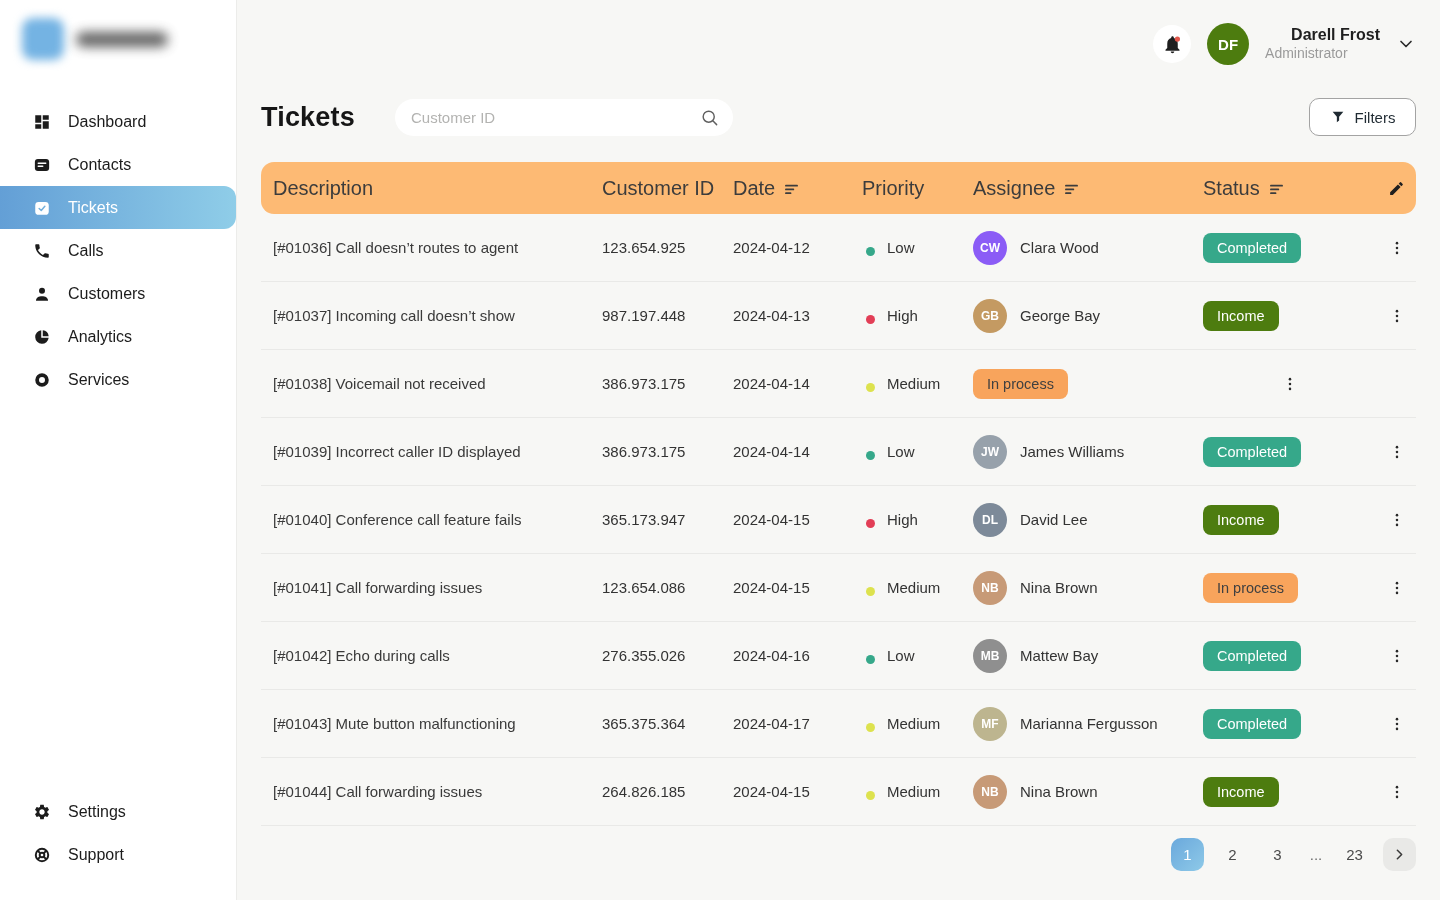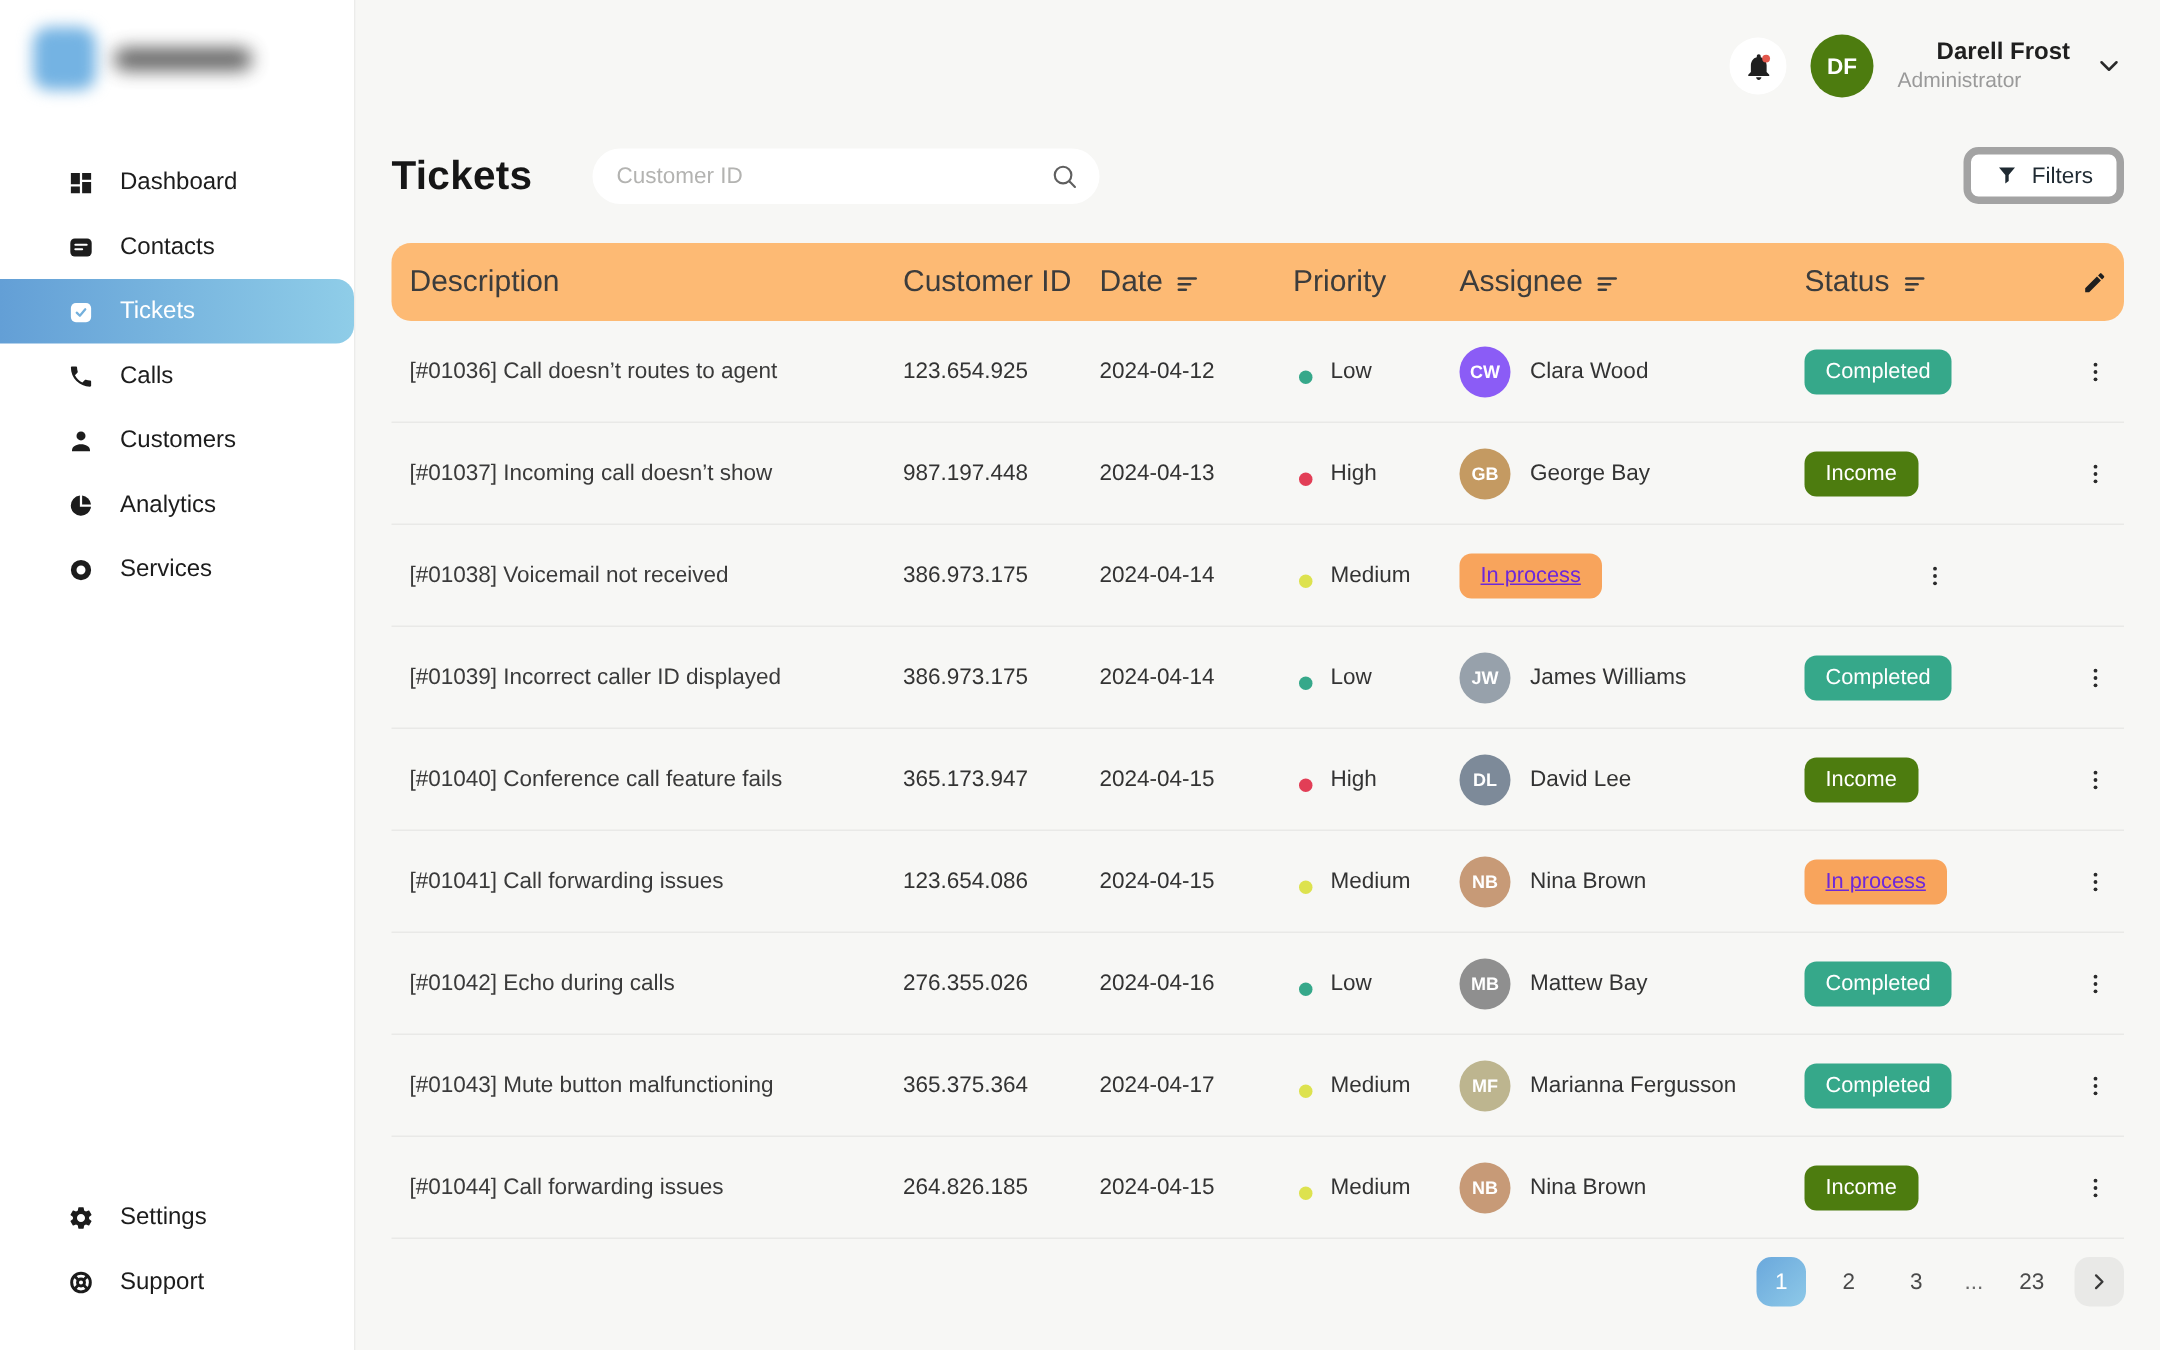--- a/index.html
+++ b/index.html
@@ -17,21 +17,21 @@
     background: #ffffff;
     border-right: 1px solid #ececea;
     display: flex; flex-direction: column;
   }
   .logo-row { display: flex; align-items: center; gap: 12px; margin: 18px 0 26px 22px; }
   .logo-mark { width: 42px; height: 42px; border-radius: 11px; background: #74b3e3; filter: blur(5px); }
   .logo-word { width: 92px; height: 15px; border-radius: 8px; background: #474747; filter: blur(6px); opacity: .85; }
   .nav { display: flex; flex-direction: column; margin-top: 14px; }
   .nav-item {
     height: 43px; display: flex; align-items: center; gap: 16px;
-    padding-left: 44px; font-size: 16px; color: #1c1c1c; cursor: pointer;
+    padding-left: 32px; font-size: 16px; color: #1c1c1c; cursor: pointer;
   }
   .nav-item .icon { width: 20px; height: 20px; display: flex; align-items: center; justify-content: center; color: #1c1c1c; }
   .nav-item svg { display: block; }
   .nav-item.active {
     background: linear-gradient(90deg, #639fd6, #8fcde8);
     border-radius: 0 12px 12px 0;
     color: #ffffff;
   }
   .nav-item.active .icon { color: #ffffff; }
   .nav-item .cut { stroke: #ffffff; }
@@ -60,21 +60,21 @@
     margin-left: 40px; width: 338px; height: 37px; background: #ffffff; border-radius: 19px;
     display: flex; align-items: center; padding: 0 14px 0 16px;
   }
   .search input {
     flex: 1; border: none; outline: none; font-size: 15px; color: #333;
     font-family: "Liberation Sans", sans-serif; background: transparent;
   }
   .search input::placeholder { color: #b3b3b1; }
   .filters-btn {
     margin-left: auto; width: 107px; height: 38px; border-radius: 10px;
-    background: #ffffff; border: 5px solid #a3a3a3; cursor: pointer;
+    background: #ffffff; border: 1px solid #a3a3a3; cursor: pointer;
     display: flex; align-items: center; justify-content: center; gap: 9px;
     font-size: 15px; color: #1f2a32; font-family: "Liberation Sans", sans-serif;
   }
   
   .grid-cols {
     display: grid;
     grid-template-columns: 329px 131px 129px 111px 230px 174px 1fr;
     align-items: center;
     padding-left: 12px;
   }
@@ -91,21 +91,21 @@
   .dot.low { background: #36a88a; }
   .dot.medium { background: #dde24e; }
   .dot.high { background: #e23e56; }
   .assignee { display: flex; align-items: center; gap: 13px; }
   .row-avatar { width: 34px; height: 34px; font-size: 12px; background: #a9a9a9; }
   .badge {
     display: inline-block; padding: 7px 14px; border-radius: 8px; font-size: 14.5px; color: #ffffff;
   }
   .badge.completed { background: #36a88a; }
   .badge.income { background: #4d7c0f; }
-  .badge.inprocess { background: #f8a45c; color: #6d28d9; text-decoration: underline; }
+  .badge.inprocess { background: #f8a45c; color: #404040; }
   .kebab { display: flex; justify-content: center; cursor: pointer; }
   
   .pagination-row { margin-top: 12px; display: flex; justify-content: flex-end; align-items: center; gap: 12px; }
   .pages { display: flex; gap: 12px; align-items: center; }
   .page-btn {
     width: 33px; height: 33px; border-radius: 10px; display: flex; align-items: center; justify-content: center;
     font-size: 15px; color: #4a4a4a; cursor: pointer;
   }
   .page-btn.active { background: linear-gradient(135deg, #6aa8dc, #8ec9e8); color: #ffffff; }
   .page-btn.ellipsis { width: 20px; cursor: default; color: #6b6b6b; }

